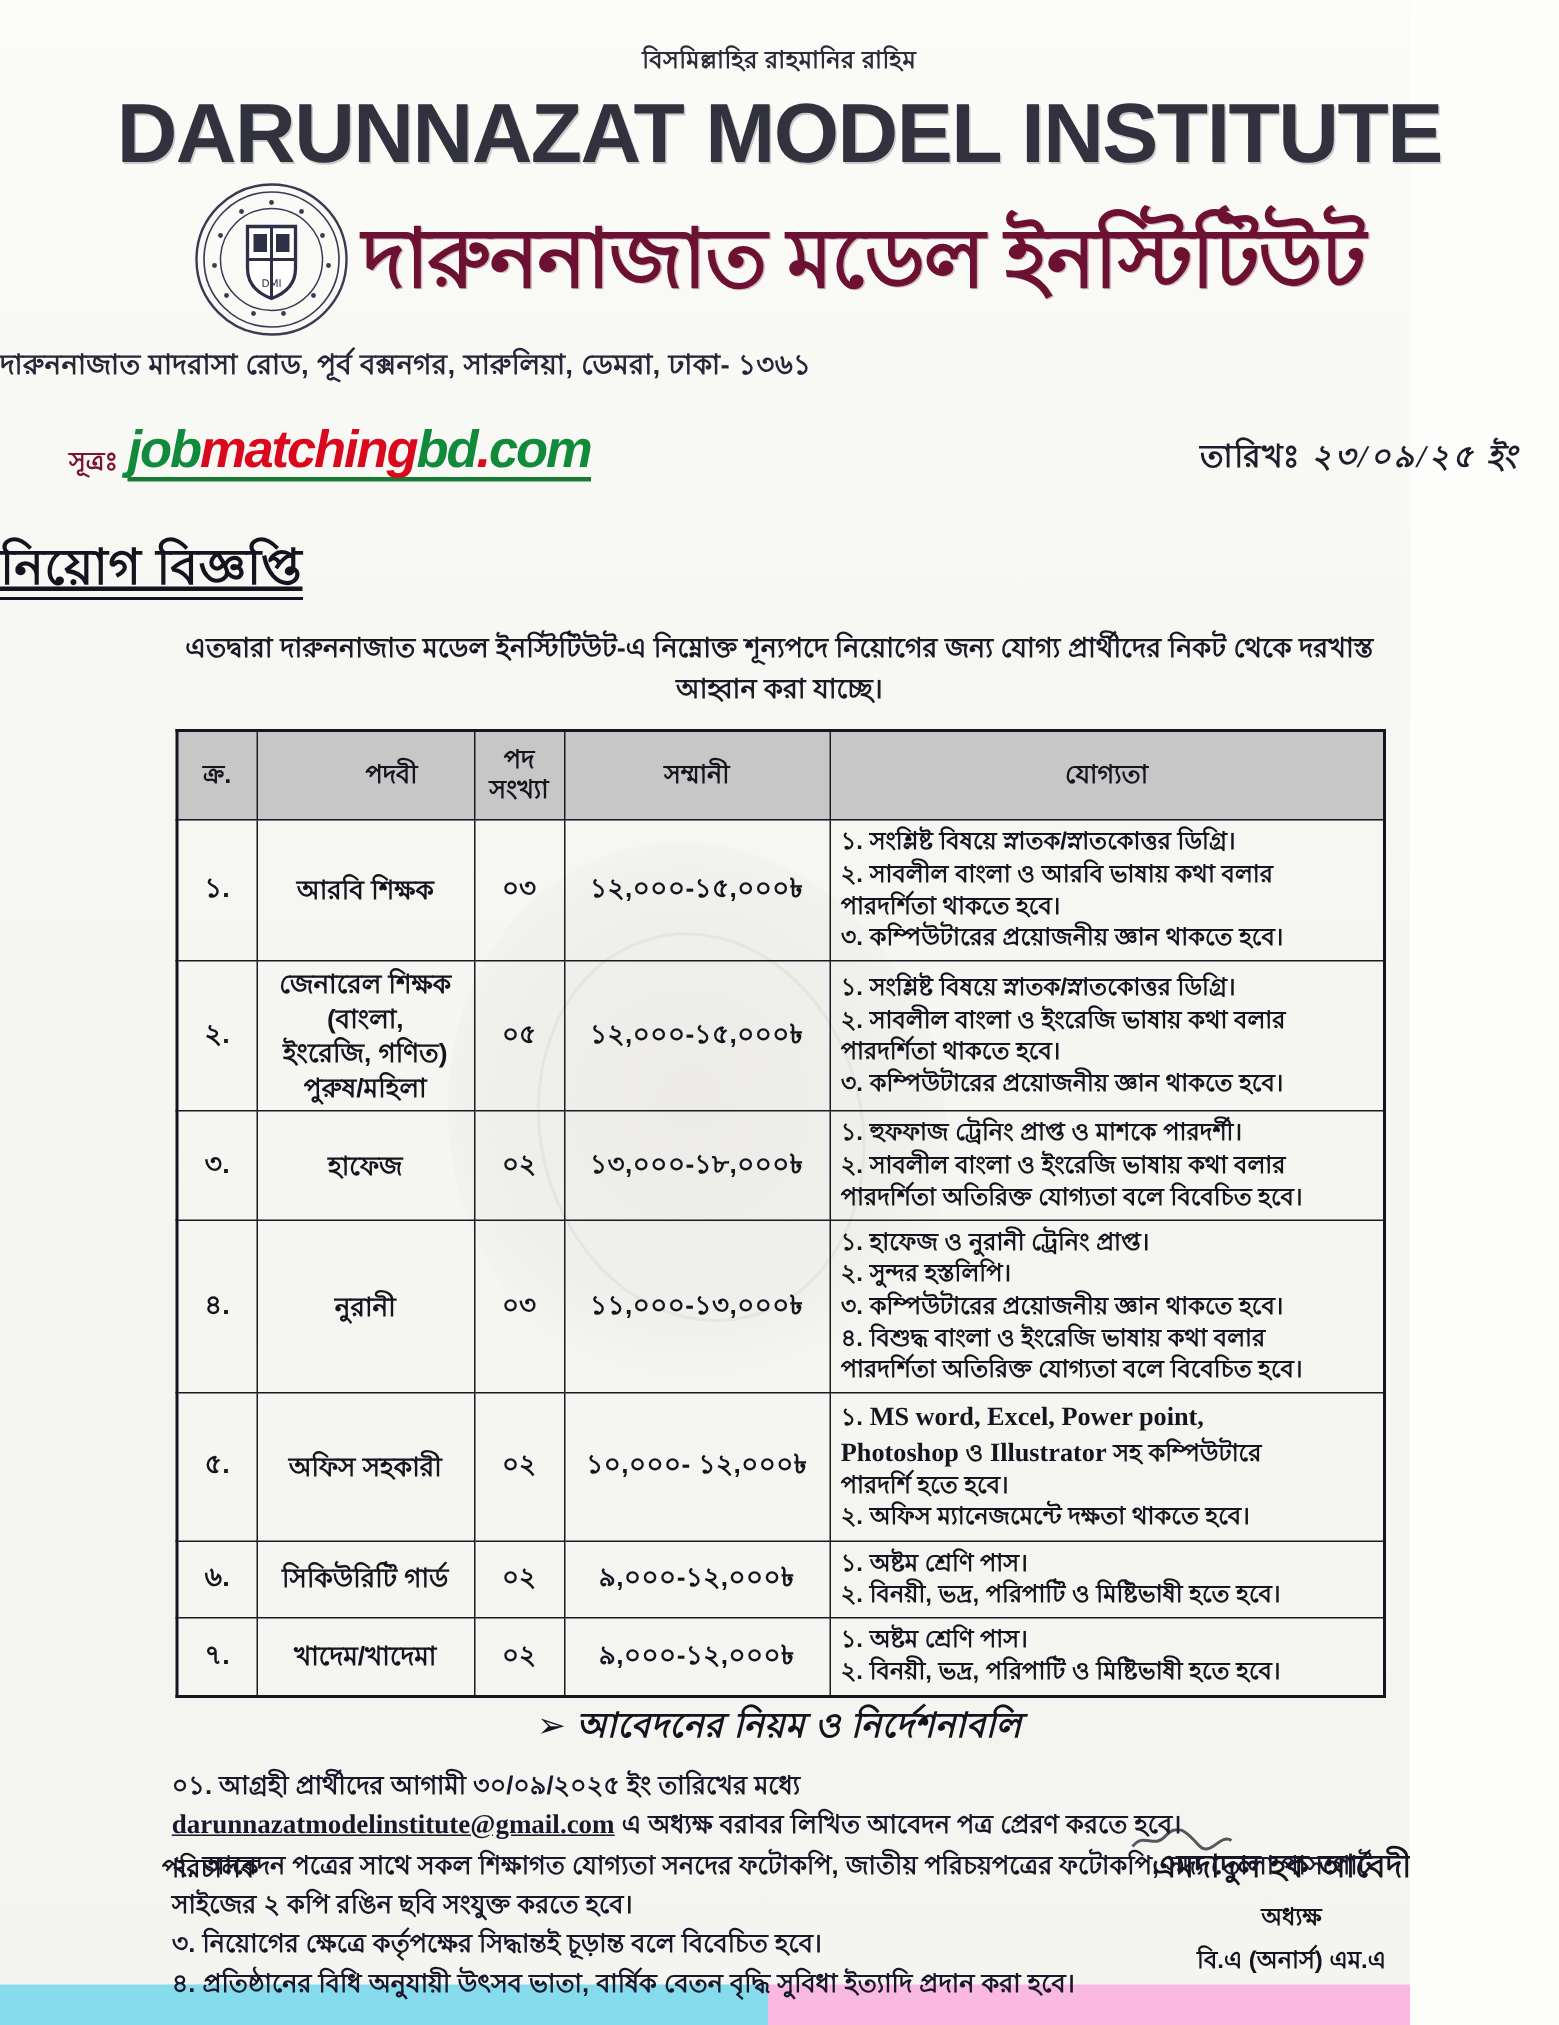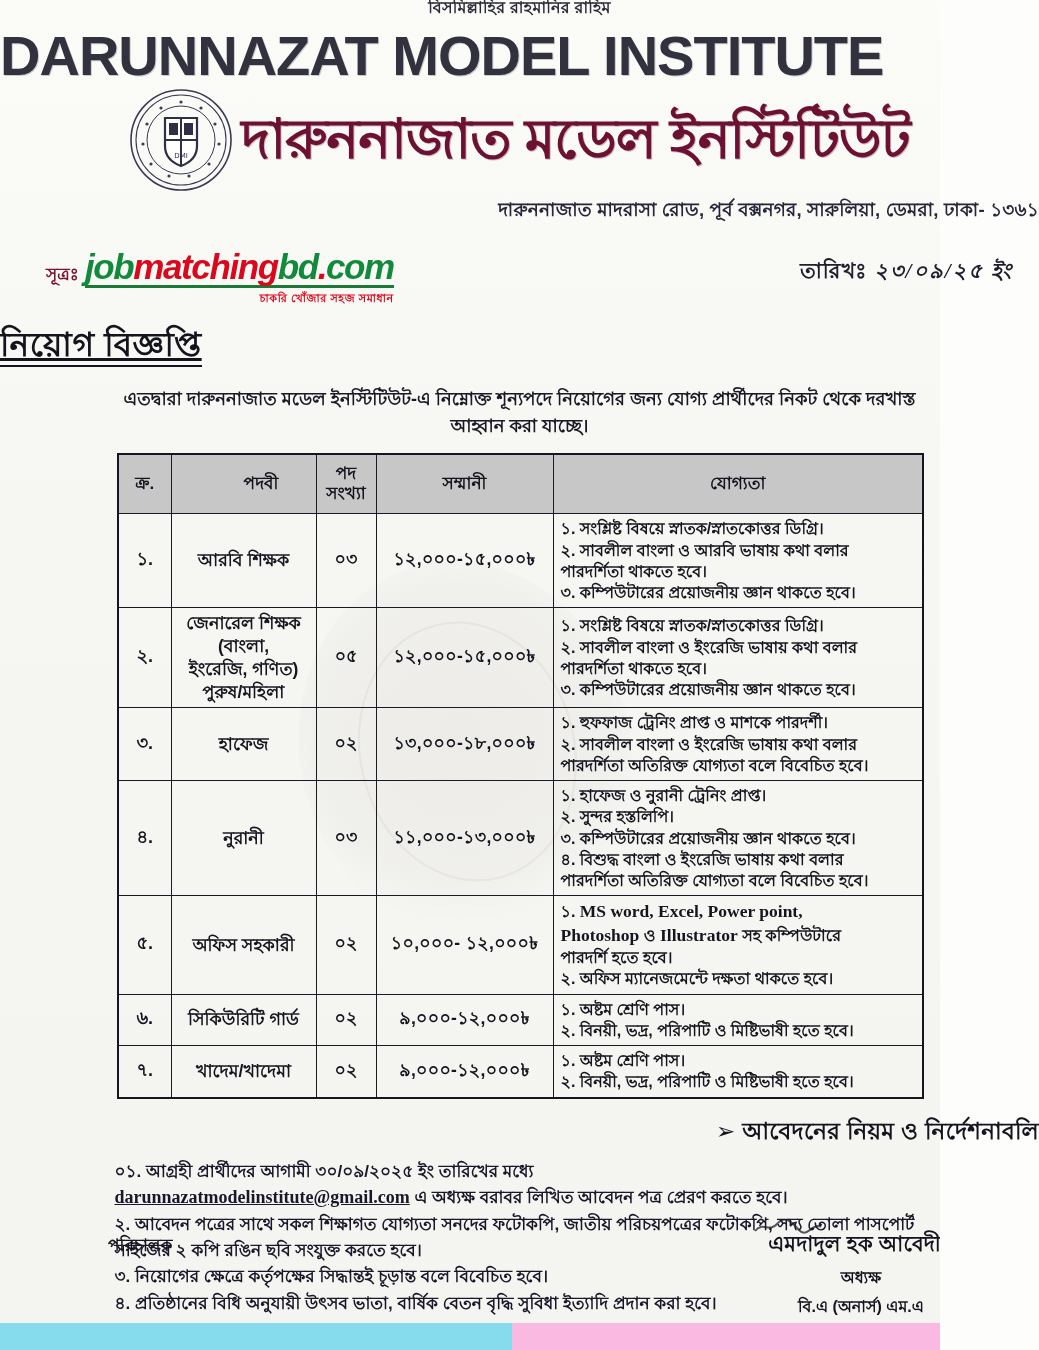--- a/index.html
+++ b/index.html
@@ -47,24 +47,25 @@
   }
   .content { position: relative; z-index: 2; }
 
   
   .bismillah {
     text-align: center;
     color: #2c2c3a;
     font-size: 16px;
     font-weight: bold;
     letter-spacing: .3px;
+    padding-top: 33px;
     line-height: 1;
   }
   .inst-en {
-    text-align: left;
+    text-align: center;
     font-family: "Liberation Sans", "DejaVu Sans", sans-serif;
     font-size: 56px;
     font-weight: bold;
     letter-spacing: -1px;
     color: #32323f;
     margin-top: 12px;
     line-height: 1;
     text-shadow: 1px 1px 0 rgba(60,60,80,.25);
   }
   .brandrow {
@@ -83,21 +84,21 @@
   .inst-bn {
     font-size: 55px;
     font-weight: bold;
     color: #6d1133;
     line-height: 1.05;
     letter-spacing: -1px;
     text-shadow: 1px 1px 0 rgba(110,20,55,.28);
     white-space: nowrap;
   }
   .address {
-    text-align: right;
+    text-align: left;
     font-size: 18.5px;
     font-weight: bold;
     color: #27273a;
     margin-top: 4px;
     letter-spacing: .2px;
   }
 
   
   .refrow {
     position: relative;
@@ -215,26 +216,26 @@
     border-radius: 28px;
   }
   td.c-qual .q { display: block; white-space: pre-wrap; }
   td.c-qual .lat {
     font-family: "Liberation Serif", "DejaVu Serif", serif;
     font-size: 17.5px;
   }
 
   
   .instr-title {
-    text-align: right;
+    text-align: center;
     font-size: 23px;
     font-weight: bold;
     color: #14141f;
-    margin-top: 14px;
     letter-spacing: .3px;
+    font-style: italic;
   }
   .instr-list {
     width: 820px;
     margin: 7px auto 0;
     padding: 0 0 0 10px;
     font-size: 17px;
     font-weight: bold;
     color: #18182a;
     line-height: 1.5;
   }
@@ -336,21 +337,20 @@
 
     <div class="address">দারুননাজাত মাদরাসা রোড, পূর্ব বক্সনগর, সারুলিয়া, ডেমরা, ঢাকা- ১৩৬১</div>
 
     <div class="refrow">
       <div class="ref-label">সূত্রঃ</div>
 
       <div class="jmbd">
         <div class="jmbd-main">
           <span class="g">job</span><span class="r">matching</span><span class="g">bd</span><span class="r">.</span><span class="g">com</span>
         </div>
-        <div class="jmbd-tag">চাকরি খোঁজার সহজ সমাধান</div>
       </div>
 
       <div class="daterow">
         <span>তারিখঃ</span>
         <span class="hand">২৩/০৯/২৫ ইং</span>
       </div>
     </div>
 
     <div class="niyog"><span>নিয়োগ বিজ্ঞপ্তি</span></div>
     <div class="intro">এতদ্বারা দারুননাজাত মডেল ইনস্টিটিউট-এ নিম্নোক্ত শূন্যপদে নিয়োগের জন্য যোগ্য প্রার্থীদের নিকট থেকে দরখাস্ত আহ্বান করা যাচ্ছে।</div>

